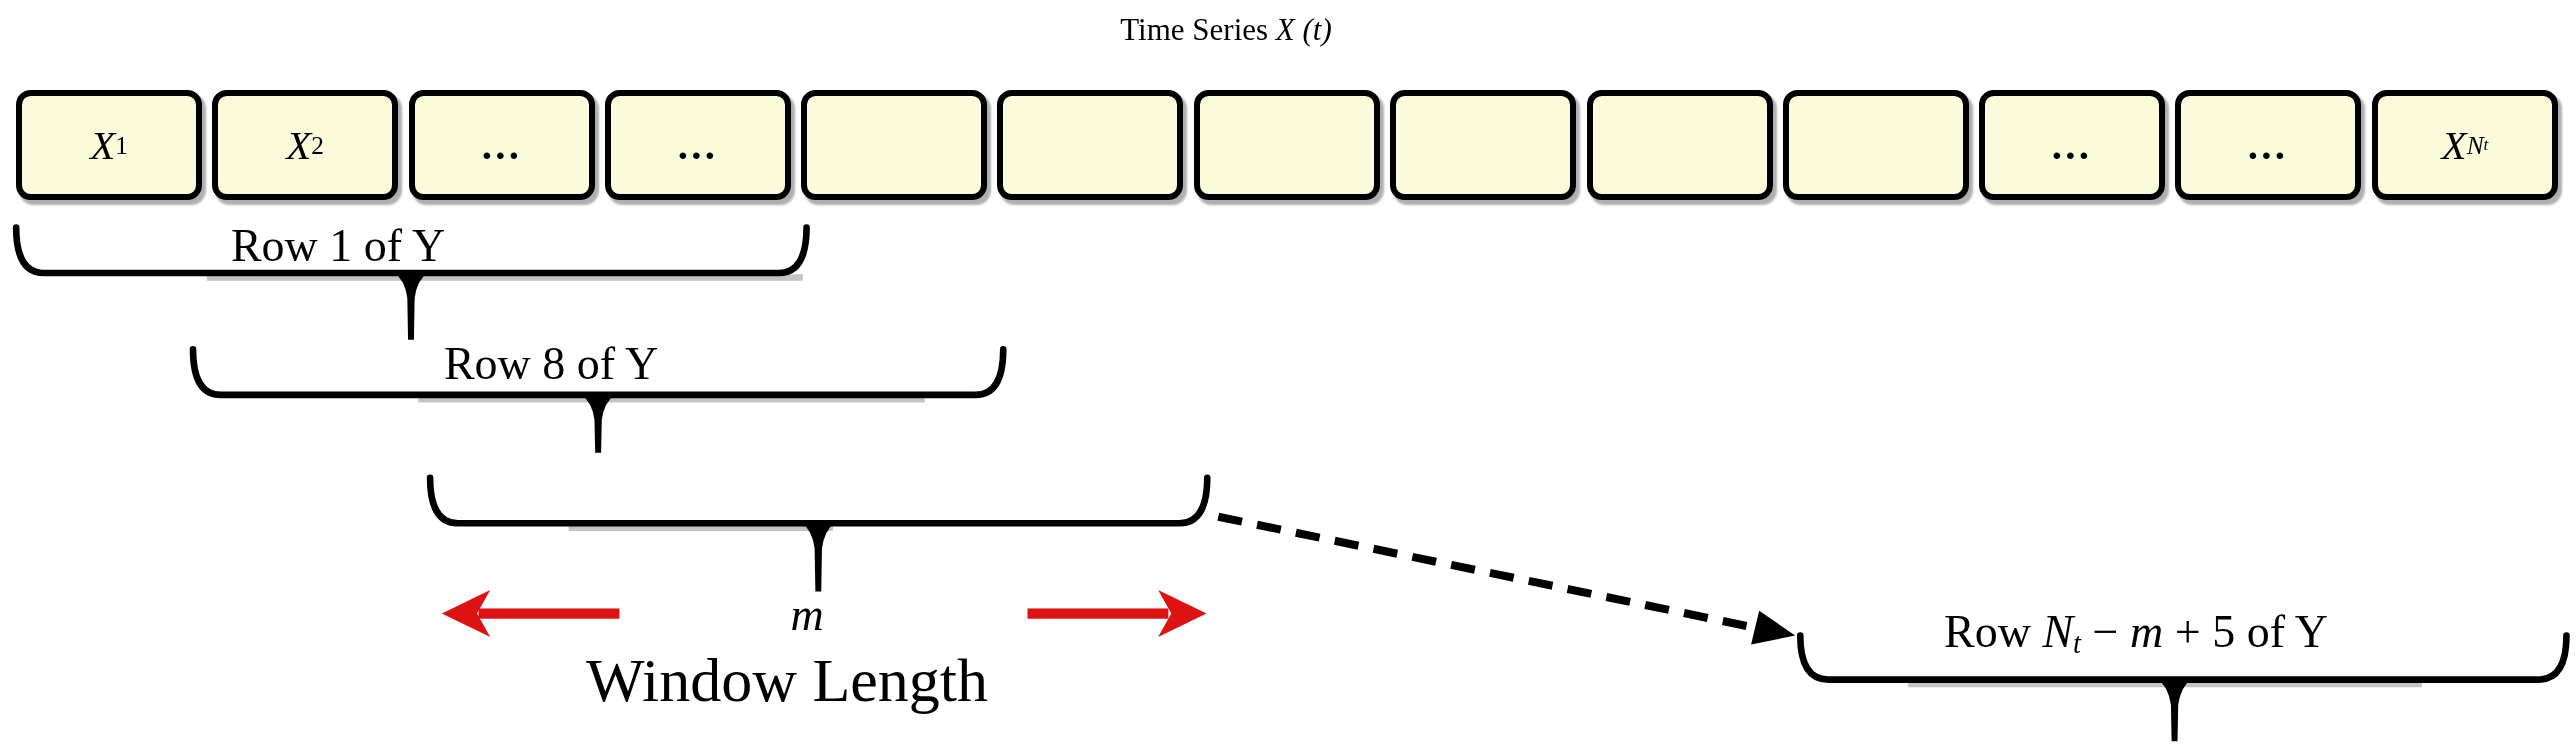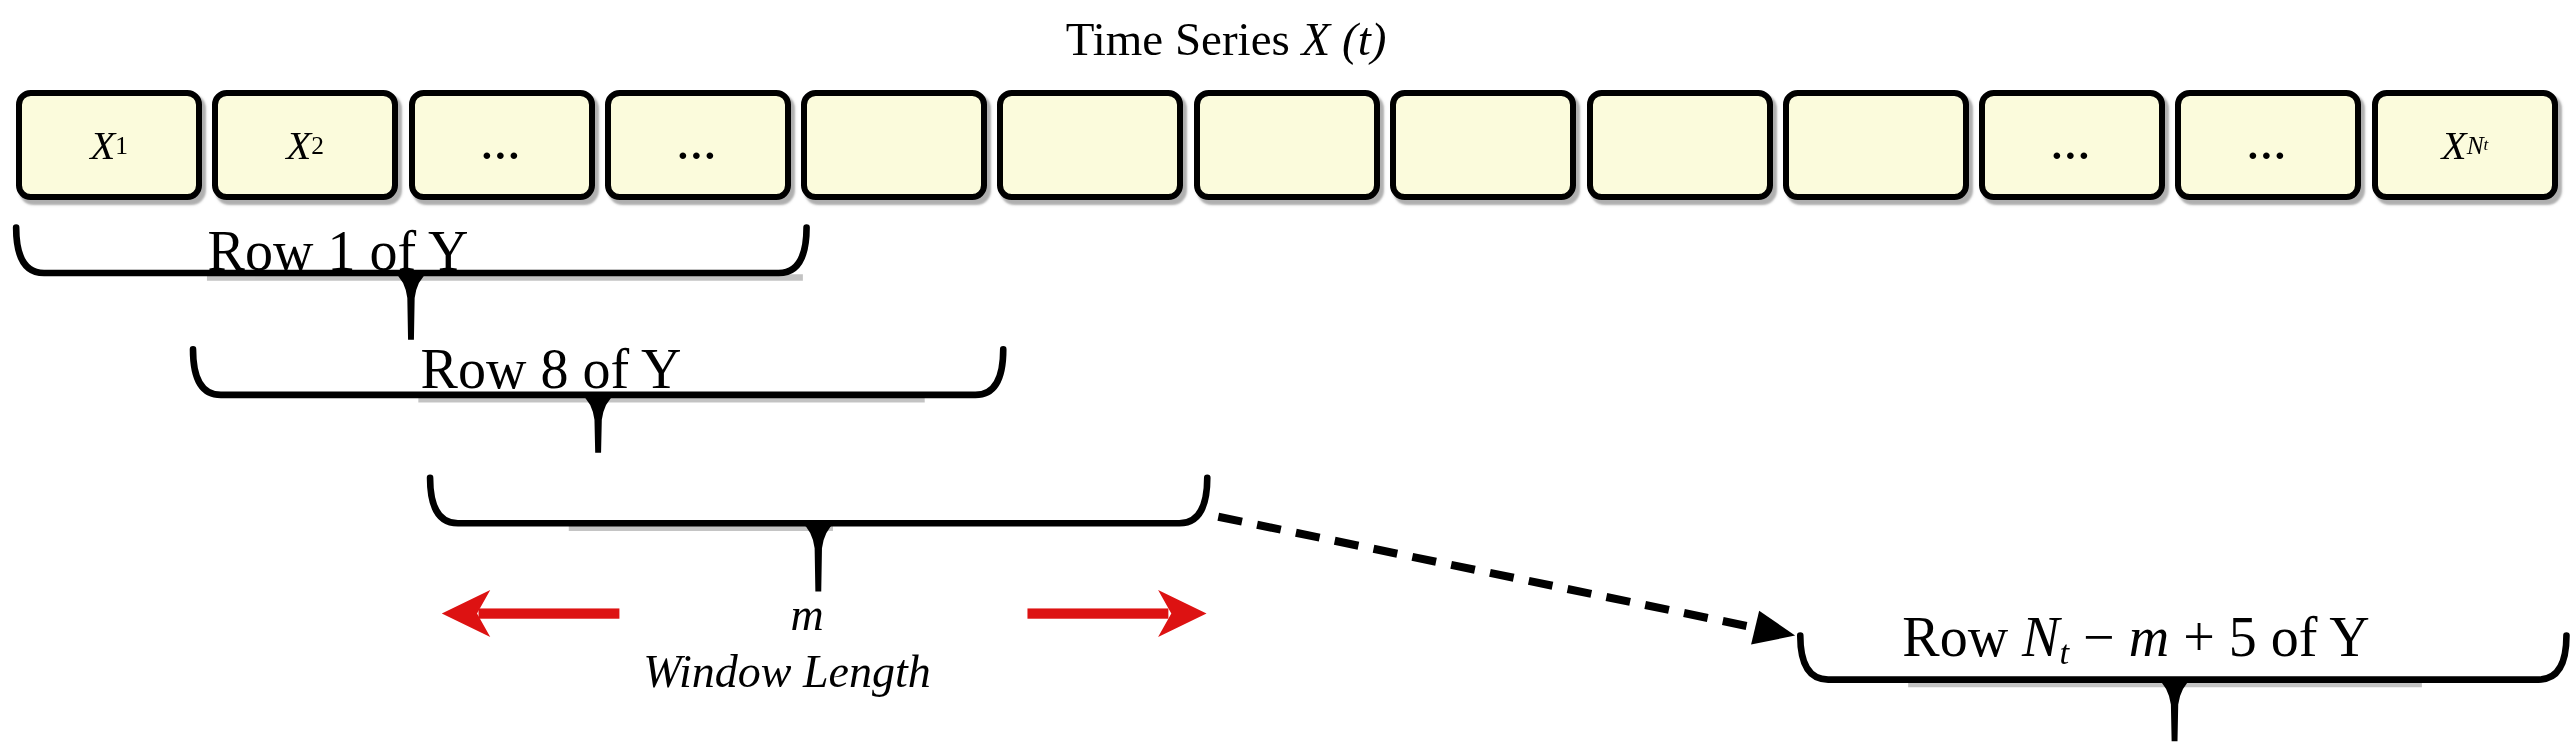--- a/index.html
+++ b/index.html
@@ -8,56 +8,55 @@
     width:2576px;height:756px;
     background:#ffffff;
     font-family:"Liberation Serif", serif;
     color:#000;
     overflow:hidden;
   }
   #title{
     position:absolute;
     left:1226px;top:11.7px;
     transform:translateX(-50%);
-    font-size:47px;
+    font-size:31px;
     white-space:nowrap;
   }
   .series-box{
     position:absolute;
     top:90px;
     width:186px;height:110px;
     box-sizing:border-box;
     background:var(--box-fill,#fbfbdc);
     border:6.6px solid var(--box-border,#000);
     border-radius:14.7px;
     box-shadow:3.7px 4.4px 2.2px rgba(110,110,110,.55);
     display:flex;align-items:center;justify-content:center;
     font-size:41px;
     white-space:nowrap;
   }
   .brace-label{
     position:absolute;
     transform:translateX(-50%);
-    font-size:56px;
+    font-size:46px;
     white-space:nowrap;
     line-height:1;
   }
   #label-m{
     position:absolute;
     left:807px;top:592px;
     transform:translateX(-50%);
     font-size:46px;line-height:1;
   }
   #label-window-length{
     position:absolute;
     left:787px;top:649px;
     transform:translateX(-50%);
-    font-size:46px;line-height:1;
+    font-size:62px;line-height:1;
     white-space:nowrap;
-    font-style:italic;
   }
   .part-plain{font-style:normal;}
   .part-italic{font-style:italic;}
   .part-bold{font-weight:700;letter-spacing:.08em;}
   .part-sub{font-size:.62em;vertical-align:-.22em;}
   .part-sub-italic{font-size:.62em;font-style:italic;vertical-align:-.22em;}
   .part-subsub-italic{font-size:.42em;font-style:italic;vertical-align:-.5em;}
   #overlay{position:absolute;left:0;top:0;}
 </style>
 </head>

